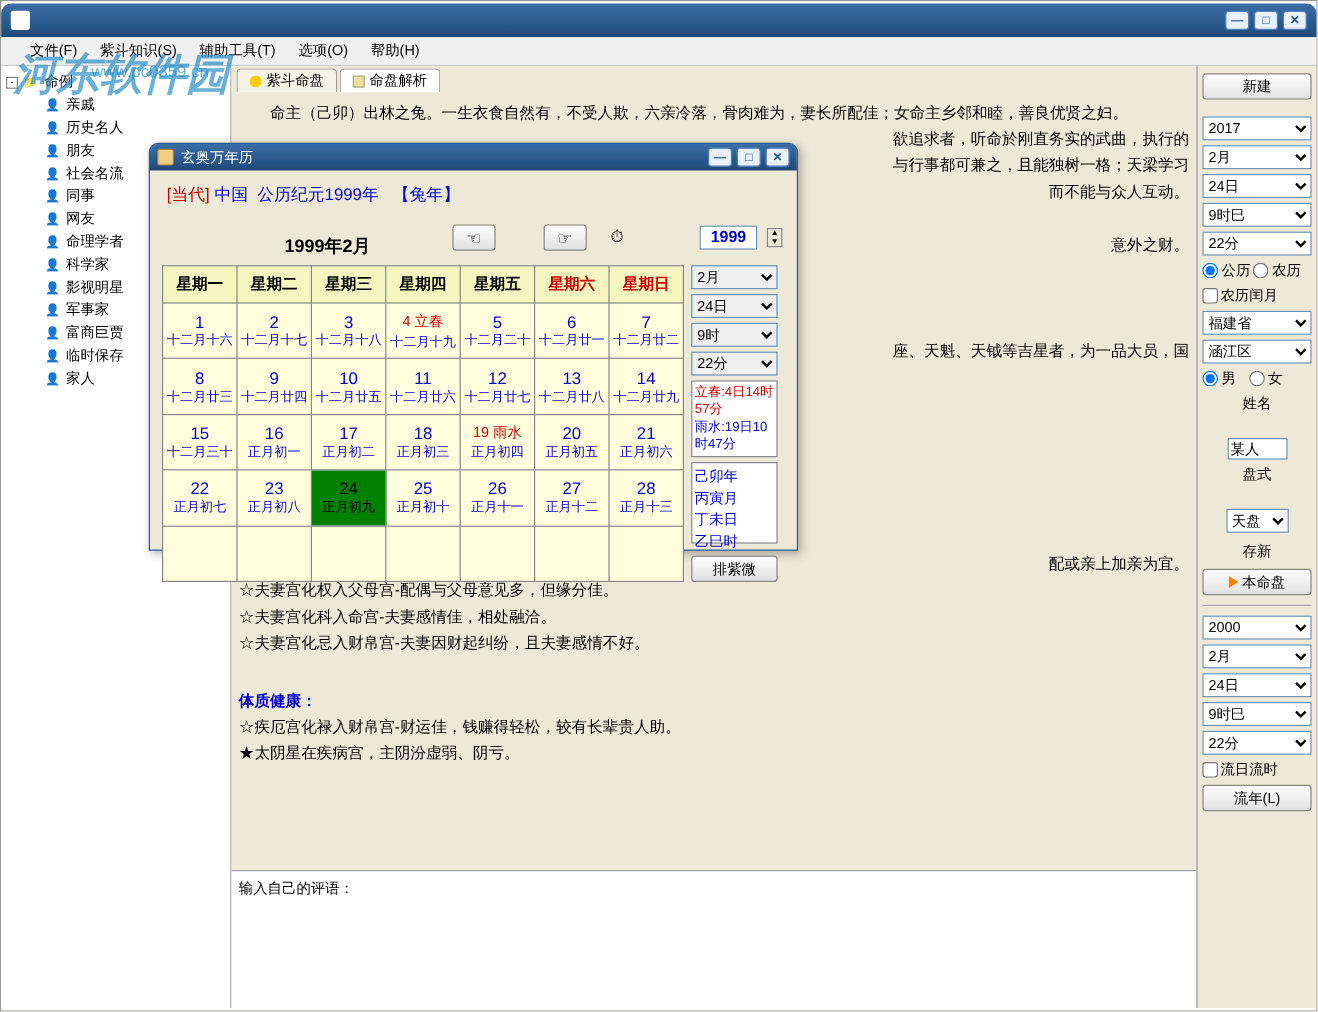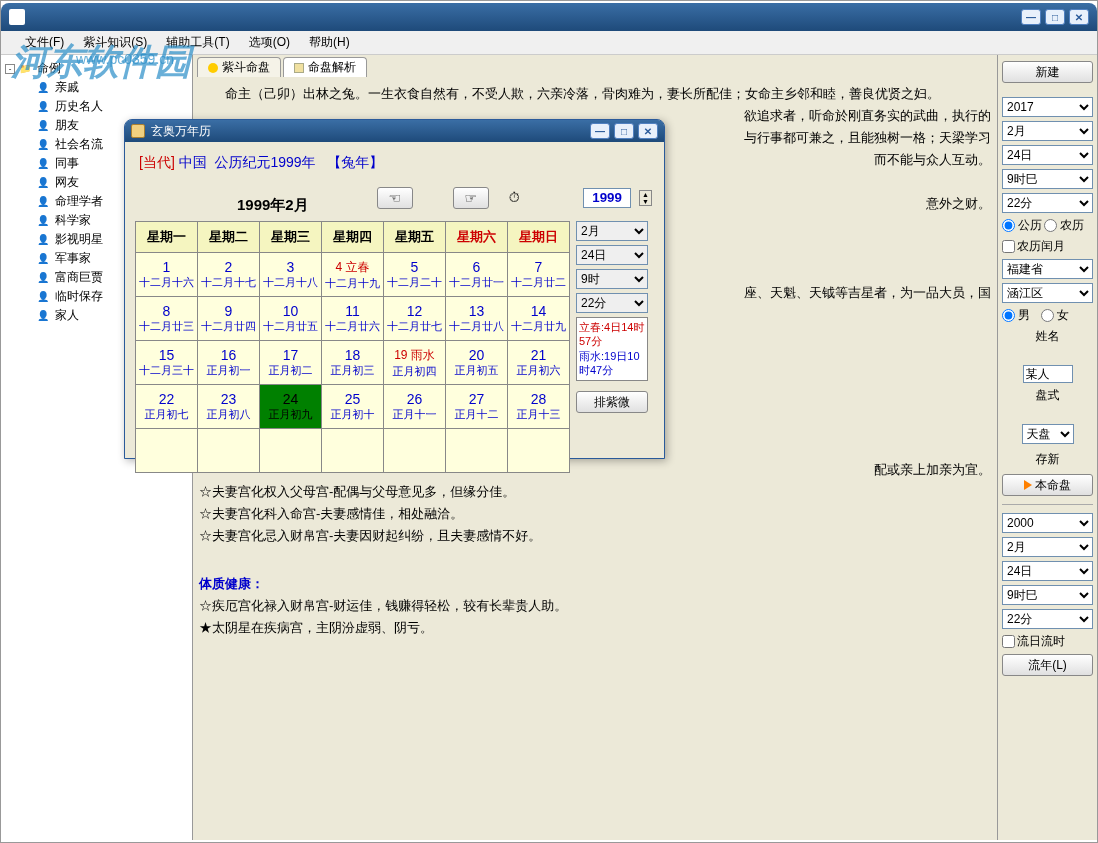--- a/index.html
+++ b/index.html
@@ -190,20 +190,21 @@
         <br><br><br><br><br><br><br>
         <div class="doc-text" style="text-align:right">配或亲上加亲为宜。</div>
         <div>☆夫妻宫化权入父母宫-配偶与父母意见多，但缘分佳。</div>
         <div>☆夫妻宫化科入命宫-夫妻感情佳，相处融洽。</div>
         <div>☆夫妻宫化忌入财帛宫-夫妻因财起纠纷，且夫妻感情不好。</div>
         <br>
         <div class="doc-heading">体质健康：</div>
         <div>☆疾厄宫化禄入财帛宫-财运佳，钱赚得轻松，较有长辈贵人助。</div>
         <div>★太阴星在疾病宫，主阴汾虚弱、阴亏。</div>
       </div>
+      <div class="input-area">输入自己的评语：</div>
     </div>
 
     <div class="right-panel">
       <div class="rp-button">新建</div>
       <div style="height:6px"></div>
       <select class="rp-select"><option>2017</option></select>
       <select class="rp-select"><option>2月</option></select>
       <select class="rp-select"><option>24日</option></select>
       <select class="rp-select"><option>9时巳</option></select>
       <select class="rp-select"><option>22分</option></select>
@@ -424,19 +425,25 @@
         </table>
         <div class="cal-side">
           <select><option>2月</option></select>
           <select><option>24日</option></select>
           <select><option>9时</option></select>
           <select><option>22分</option></select>
           <div class="cal-info-box">
             <div class="term1">立春:4日14时57分</div>
             <div class="term2">雨水:19日10时47分</div>
           </div>
+          <div class="cal-ganzhi">
+            <div>己卯年</div>
+            <div>丙寅月</div>
+            <div>丁未日</div>
+            <div>乙巳时</div>
+          </div>
           <button class="cal-btn">排紫微</button>
         </div>
       </div>
     </div>
   </div>
 
 </div>
 
 </body></html>

